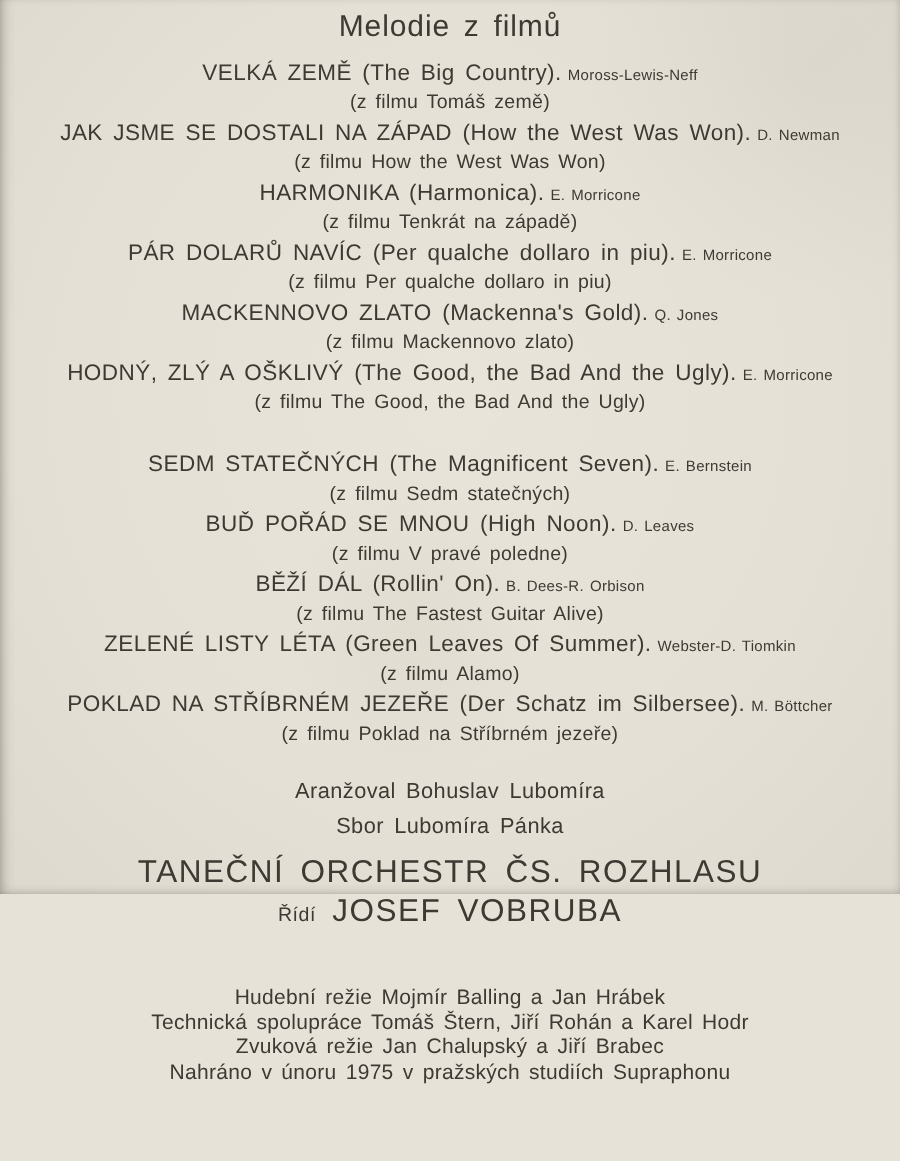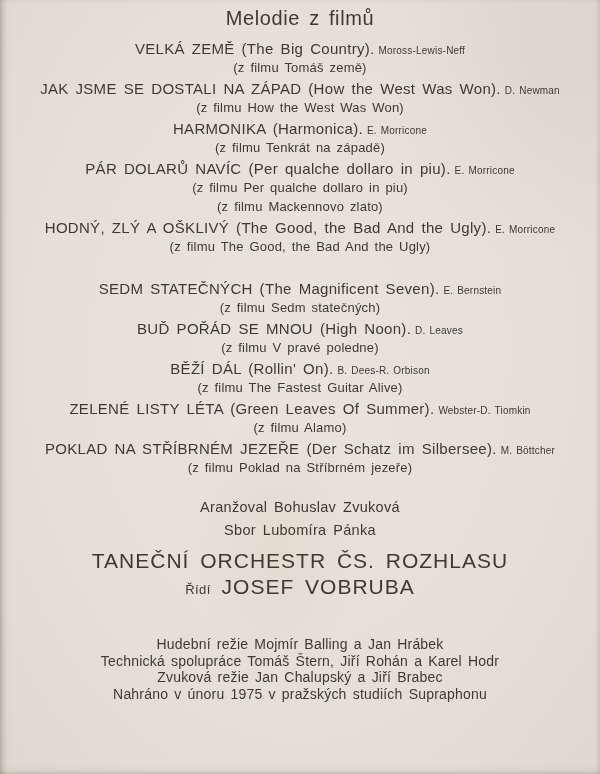--- a/index.html
+++ b/index.html
@@ -9,21 +9,21 @@
   body {
     width: 600px;
     height: 774px;
     font-family: "Liberation Sans", sans-serif;
     background: #e6e2d8;
     overflow: hidden;
   }
   .sleeve {
     position: relative;
     width: 600px;
-    height: 774px;
+    height: 596px;
     box-sizing: border-box;
     padding: 6px 8px 16px 8px;
     color: #3e3a33;
     text-align: center;
     background:
       radial-gradient(ellipse at 46% 70%, rgba(160,130,90,0.06), rgba(0,0,0,0) 18%),
       radial-gradient(ellipse at 90% 8%, rgba(120,100,70,0.05), rgba(0,0,0,0) 20%),
       radial-gradient(ellipse at 50% 45%, #e8e4da 0%, #e4e0d6 60%, #ddd9cf 100%);
     box-shadow: inset 6px 0 9px -6px rgba(60,50,40,0.45), inset -3px 0 6px -4px rgba(60,50,40,0.25), inset 0 -4px 8px -5px rgba(60,50,40,0.3);
   }
@@ -121,20 +121,21 @@
     </div>
     <div class="track">
       <div class="track-title"><span>HARMONIKA (Harmonica).</span><span class="track-composer">E. Morricone</span></div>
       <div class="track-film">(z filmu Tenkrát na západě)</div>
     </div>
     <div class="track">
       <div class="track-title"><span>PÁR DOLARŮ NAVÍC (Per qualche dollaro in piu).</span><span class="track-composer">E. Morricone</span></div>
       <div class="track-film">(z filmu Per qualche dollaro in piu)</div>
     </div>
     <div class="track">
+      <div class="track-title"><span>MACKENNOVO ZLATO (Mackenna's Gold).</span><span class="track-composer">Q. Jones</span></div>
       <div class="track-film">(z filmu Mackennovo zlato)</div>
     </div>
     <div class="track">
       <div class="track-title"><span>HODNÝ, ZLÝ A OŠKLIVÝ (The Good, the Bad And the Ugly).</span><span class="track-composer">E. Morricone</span></div>
       <div class="track-film">(z filmu The Good, the Bad And the Ugly)</div>
     </div>
   </div>
 
   <div class="tracklist side-b">
     <div class="track">
@@ -153,21 +154,21 @@
       <div class="track-title"><span>ZELENÉ LISTY LÉTA (Green Leaves Of Summer).</span><span class="track-composer">Webster-D. Tiomkin</span></div>
       <div class="track-film">(z filmu Alamo)</div>
     </div>
     <div class="track">
       <div class="track-title"><span>POKLAD NA STŘÍBRNÉM JEZEŘE (Der Schatz im Silbersee).</span><span class="track-composer">M. Böttcher</span></div>
       <div class="track-film">(z filmu Poklad na Stříbrném jezeře)</div>
     </div>
   </div>
 
   <div class="credits">
-    <div class="credit-line">Aranžoval Bohuslav Zvuková</div>
+    <div class="credit-line">Aranžoval Bohuslav Lubomíra</div>
     <div class="credit-line">Sbor Lubomíra Pánka</div>
     <div class="orchestra-line">TANEČNÍ ORCHESTR ČS. ROZHLASU</div>
     <div class="conductor-line"><span class="conductor-prefix">Řídí</span> <span>JOSEF VOBRUBA</span></div>
   </div>
 
   <div class="production">
     <div class="production-line">Hudební režie Mojmír Balling a Jan Hrábek</div>
     <div class="production-line">Technická spolupráce Tomáš Štern, Jiří Rohán a Karel Hodr</div>
     <div class="production-line">Zvuková režie Jan Chalupský a Jiří Brabec</div>
     <div class="production-line">Nahráno v únoru 1975 v pražských studiích Supraphonu</div>

